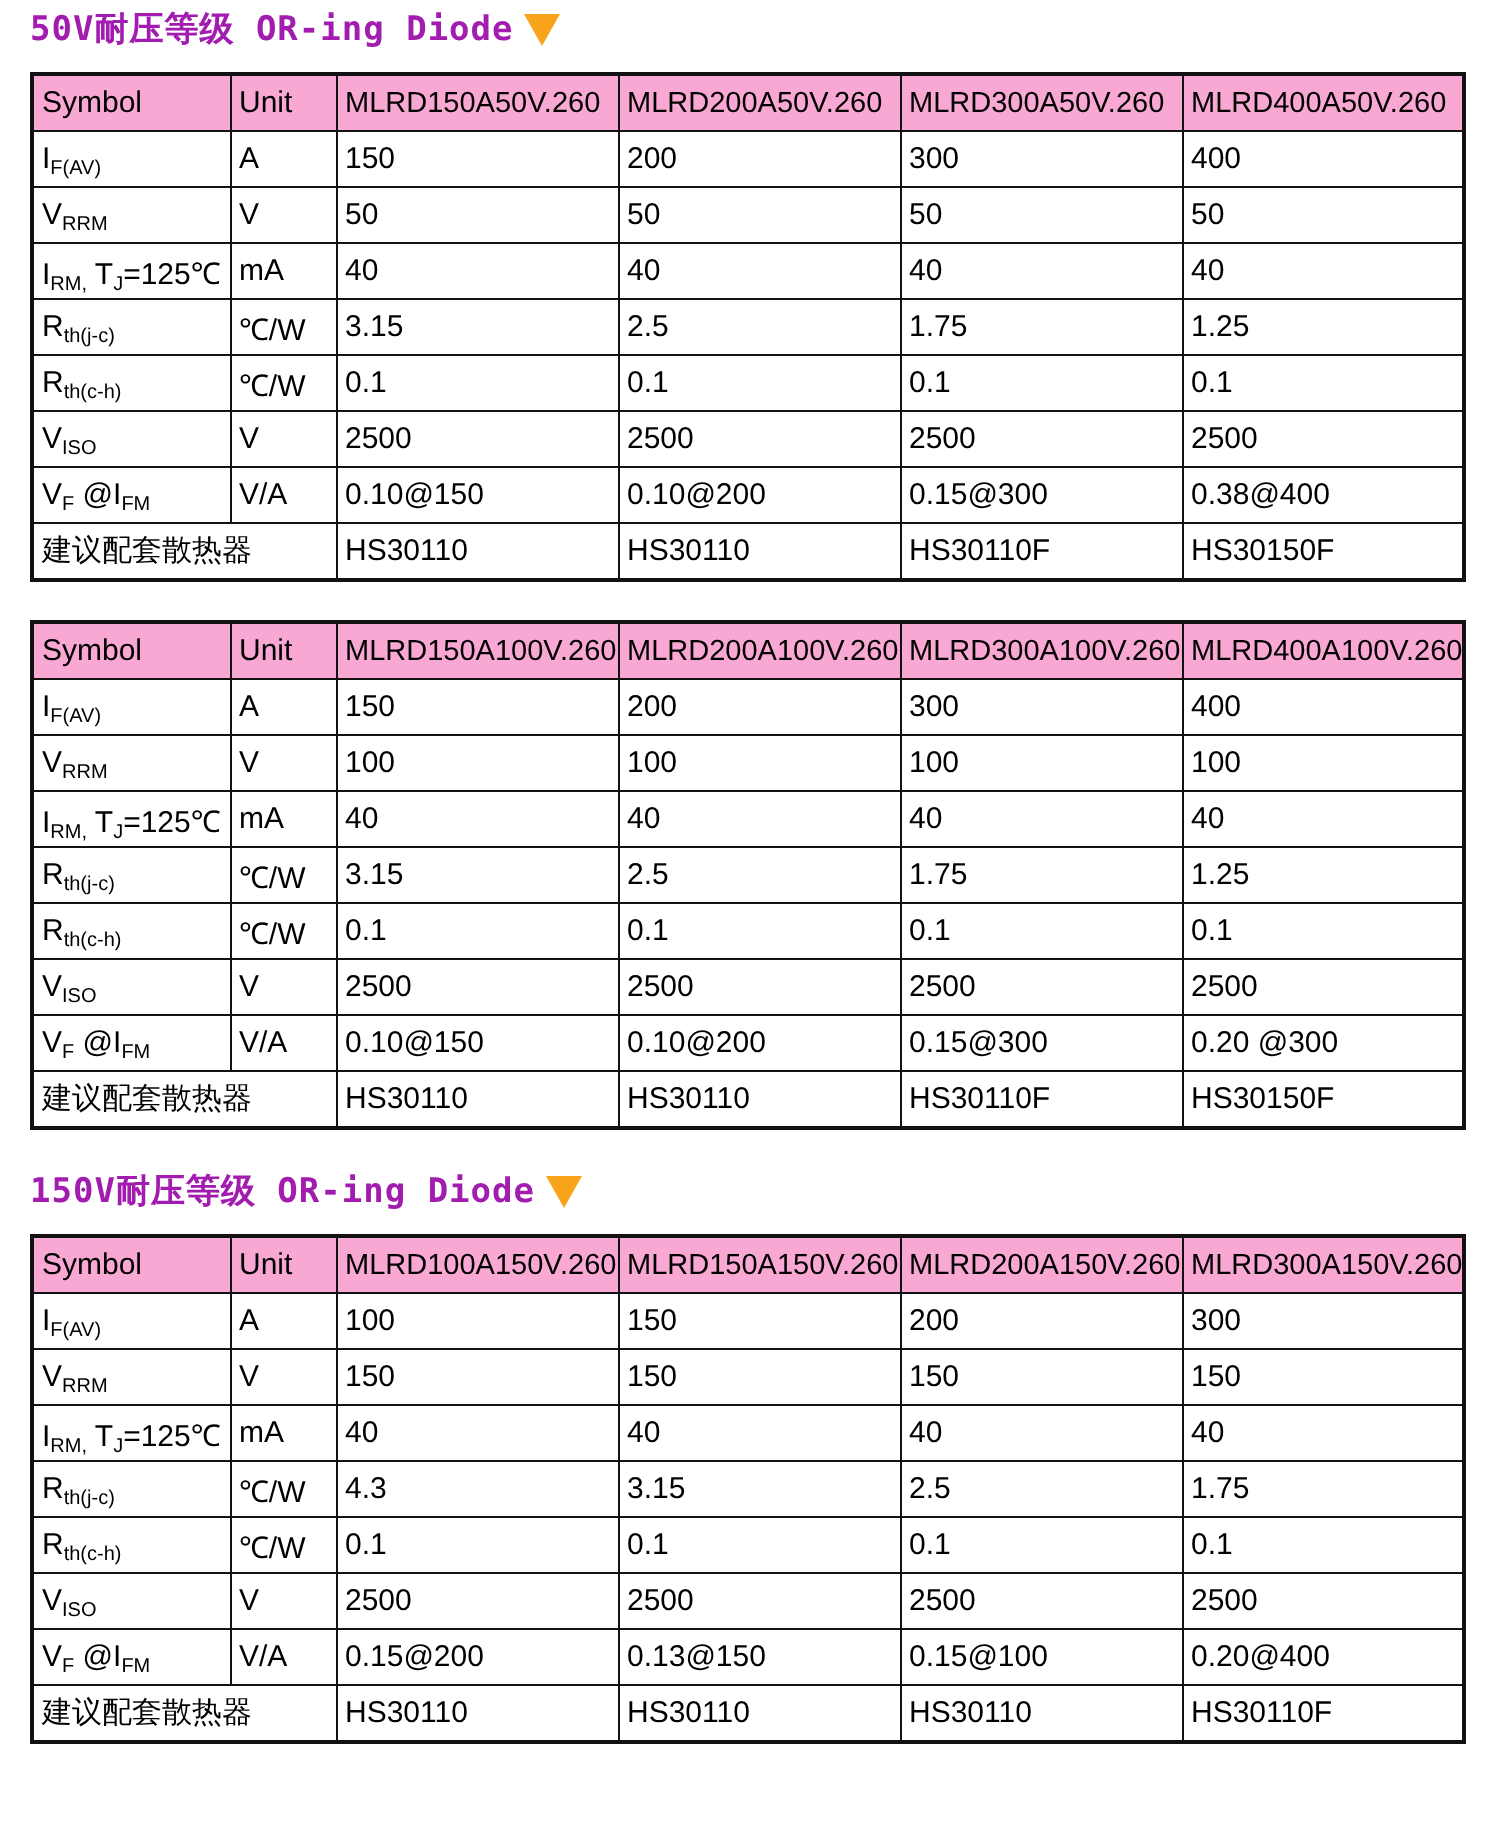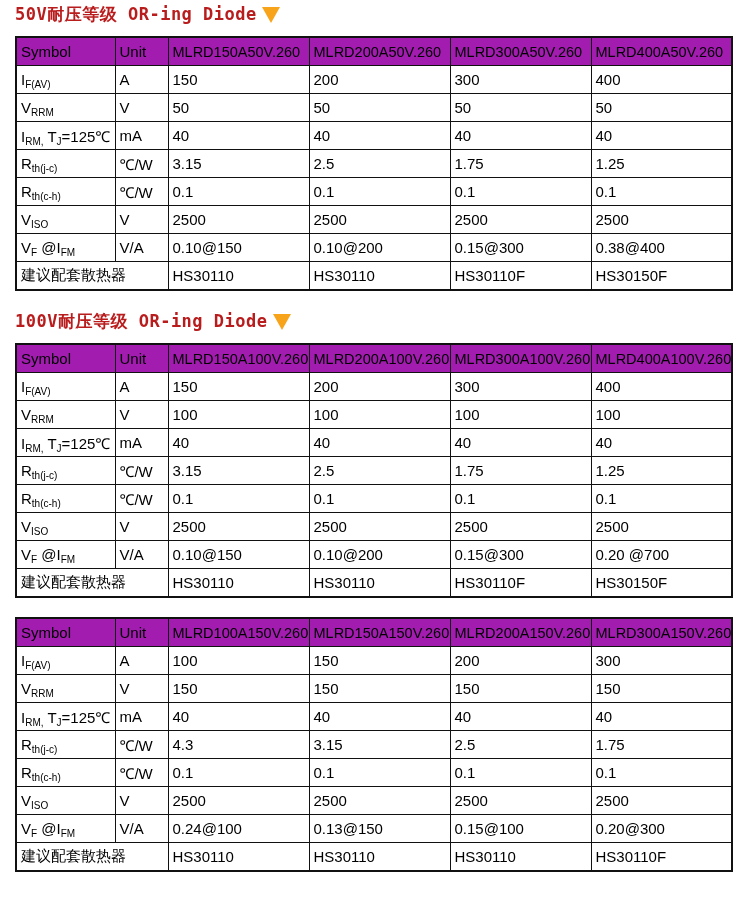--- a/index.html
+++ b/index.html
@@ -17,21 +17,21 @@
     background: #ffffff;
     overflow: hidden;
   }
   .section { margin: 0; }
   .section + .section { margin-top: 19px; }
   .section-title {
     font-family: "DejaVu Sans Mono", monospace;
     font-size: 17px;
     font-weight: bold;
     letter-spacing: 0.5px;
-    color: #b91c1c;
+    color: #a21caf;
     margin: 0 0 10px 0;
     display: flex;
     align-items: center;
     white-space: nowrap;
   }
   .tri-down {
     display: inline-block;
     width: 0; height: 0;
     border-left: 9px solid transparent;
     border-right: 9px solid transparent;
@@ -52,21 +52,21 @@
     height: 27px;
     padding: 0 4px;
     font-size: 15px;
     font-weight: normal;
     text-align: left;
     vertical-align: middle;
     white-space: nowrap;
     overflow: hidden;
   }
   table.spec th {
-    background: #a21caf;
+    background: #f9a8d4;
     font-size: 14.5px;
   }
   table.spec th.h-symbol, table.spec th.h-unit { font-size: 15px; }
   sub {
     font-size: 10px;
     line-height: 0;
     vertical-align: -3px;
     letter-spacing: 0;
   }
 </style>
@@ -161,125 +161,125 @@
             <td>HS30110</td>
             <td>HS30110</td>
             <td>HS30110F</td>
             <td>HS30150F</td>
           </tr>
         </tbody>
       </table>
   </div>
 
   <div class="section">
+    <table class="spec">
+        <colgroup>
+          <col class="c-symbol">
+          <col class="c-unit">
+          <col class="c-model">
+          <col class="c-model">
+          <col class="c-model">
+          <col class="c-model">
+        </colgroup>
+        <thead>
+          <tr>
+            <th class="h-symbol">Symbol</th>
+            <th class="h-unit">Unit</th>
+            <th class="h-model">MLRD150A100V.260</th>
+            <th class="h-model">MLRD200A100V.260</th>
+            <th class="h-model">MLRD300A100V.260</th>
+            <th class="h-model">MLRD400A100V.260</th>
+          </tr>
+        </thead>
+        <tbody>
+          <tr>
+            <td>I<sub>F(AV)</sub></td>
+            <td>A</td>
+            <td>150</td>
+            <td>200</td>
+            <td>300</td>
+            <td>400</td>
+          </tr>
+          <tr>
+            <td>V<sub>RRM</sub></td>
+            <td>V</td>
+            <td>100</td>
+            <td>100</td>
+            <td>100</td>
+            <td>100</td>
+          </tr>
+          <tr>
+            <td>I<sub>RM,</sub> T<sub>J</sub>=125℃</td>
+            <td>mA</td>
+            <td>40</td>
+            <td>40</td>
+            <td>40</td>
+            <td>40</td>
+          </tr>
+          <tr>
+            <td>R<sub>th(j-c)</sub></td>
+            <td>℃/W</td>
+            <td>3.15</td>
+            <td>2.5</td>
+            <td>1.75</td>
+            <td>1.25</td>
+          </tr>
+          <tr>
+            <td>R<sub>th(c-h)</sub></td>
+            <td>℃/W</td>
+            <td>0.1</td>
+            <td>0.1</td>
+            <td>0.1</td>
+            <td>0.1</td>
+          </tr>
+          <tr>
+            <td>V<sub>ISO</sub></td>
+            <td>V</td>
+            <td>2500</td>
+            <td>2500</td>
+            <td>2500</td>
+            <td>2500</td>
+          </tr>
+          <tr>
+            <td>V<sub>F</sub> @I<sub>FM</sub></td>
+            <td>V/A</td>
+            <td>0.10@150</td>
+            <td>0.10@200</td>
+            <td>0.15@300</td>
+            <td>0.20 @300</td>
+          </tr>
+          <tr>
+            <td colspan="2">建议配套散热器</td>
+            <td>HS30110</td>
+            <td>HS30110</td>
+            <td>HS30110F</td>
+            <td>HS30150F</td>
+          </tr>
+        </tbody>
+      </table>
+  </div>
+
+  <div class="section">
     <div class="section-title">
-      <span>100V耐压等级 OR-ing Diode</span>
+      <span>150V耐压等级 OR-ing Diode</span>
       <span class="tri-down"></span>
     </div>
     <table class="spec">
         <colgroup>
           <col class="c-symbol">
           <col class="c-unit">
           <col class="c-model">
           <col class="c-model">
           <col class="c-model">
           <col class="c-model">
         </colgroup>
         <thead>
           <tr>
             <th class="h-symbol">Symbol</th>
             <th class="h-unit">Unit</th>
-            <th class="h-model">MLRD150A100V.260</th>
-            <th class="h-model">MLRD200A100V.260</th>
-            <th class="h-model">MLRD300A100V.260</th>
-            <th class="h-model">MLRD400A100V.260</th>
-          </tr>
-        </thead>
-        <tbody>
-          <tr>
-            <td>I<sub>F(AV)</sub></td>
-            <td>A</td>
-            <td>150</td>
-            <td>200</td>
-            <td>300</td>
-            <td>400</td>
-          </tr>
-          <tr>
-            <td>V<sub>RRM</sub></td>
-            <td>V</td>
-            <td>100</td>
-            <td>100</td>
-            <td>100</td>
-            <td>100</td>
-          </tr>
-          <tr>
-            <td>I<sub>RM,</sub> T<sub>J</sub>=125℃</td>
-            <td>mA</td>
-            <td>40</td>
-            <td>40</td>
-            <td>40</td>
-            <td>40</td>
-          </tr>
-          <tr>
-            <td>R<sub>th(j-c)</sub></td>
-            <td>℃/W</td>
-            <td>3.15</td>
-            <td>2.5</td>
-            <td>1.75</td>
-            <td>1.25</td>
-          </tr>
-          <tr>
-            <td>R<sub>th(c-h)</sub></td>
-            <td>℃/W</td>
-            <td>0.1</td>
-            <td>0.1</td>
-            <td>0.1</td>
-            <td>0.1</td>
-          </tr>
-          <tr>
-            <td>V<sub>ISO</sub></td>
-            <td>V</td>
-            <td>2500</td>
-            <td>2500</td>
-            <td>2500</td>
-            <td>2500</td>
-          </tr>
-          <tr>
-            <td>V<sub>F</sub> @I<sub>FM</sub></td>
-            <td>V/A</td>
-            <td>0.10@150</td>
-            <td>0.10@200</td>
-            <td>0.15@300</td>
-            <td>0.20 @700</td>
-          </tr>
-          <tr>
-            <td colspan="2">建议配套散热器</td>
-            <td>HS30110</td>
-            <td>HS30110</td>
-            <td>HS30110F</td>
-            <td>HS30150F</td>
-          </tr>
-        </tbody>
-      </table>
-  </div>
-
-  <div class="section">
-    <table class="spec">
-        <colgroup>
-          <col class="c-symbol">
-          <col class="c-unit">
-          <col class="c-model">
-          <col class="c-model">
-          <col class="c-model">
-          <col class="c-model">
-        </colgroup>
-        <thead>
-          <tr>
-            <th class="h-symbol">Symbol</th>
-            <th class="h-unit">Unit</th>
             <th class="h-model">MLRD100A150V.260</th>
             <th class="h-model">MLRD150A150V.260</th>
             <th class="h-model">MLRD200A150V.260</th>
             <th class="h-model">MLRD300A150V.260</th>
           </tr>
         </thead>
         <tbody>
           <tr>
             <td>I<sub>F(AV)</sub></td>
             <td>A</td>
@@ -324,24 +324,24 @@
             <td>V<sub>ISO</sub></td>
             <td>V</td>
             <td>2500</td>
             <td>2500</td>
             <td>2500</td>
             <td>2500</td>
           </tr>
           <tr>
             <td>V<sub>F</sub> @I<sub>FM</sub></td>
             <td>V/A</td>
-            <td>0.24@100</td>
+            <td>0.15@200</td>
             <td>0.13@150</td>
             <td>0.15@100</td>
-            <td>0.20@300</td>
+            <td>0.20@400</td>
           </tr>
           <tr>
             <td colspan="2">建议配套散热器</td>
             <td>HS30110</td>
             <td>HS30110</td>
             <td>HS30110</td>
             <td>HS30110F</td>
           </tr>
         </tbody>
       </table>

